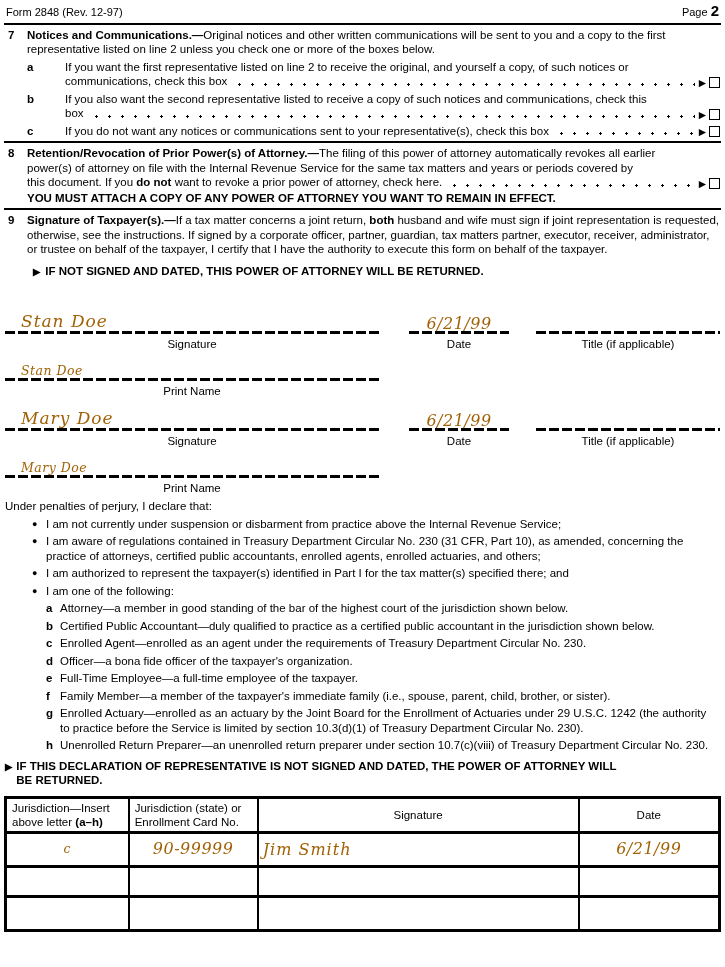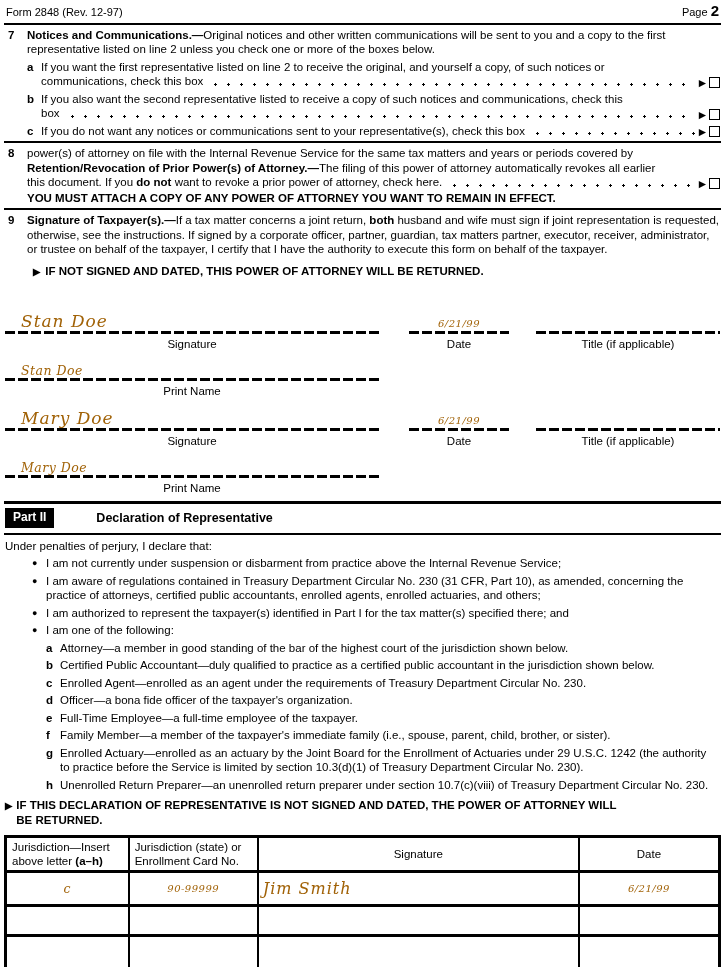--- a/index.html
+++ b/index.html
@@ -20,21 +20,21 @@
   
   .sec { display: flex; padding: 3px 0 3px 0; }
   .sec + .sec { border-top: 2px solid #000; }
   .sec-num { width: 23px; padding-left: 4px; font-weight: bold; flex-shrink: 0; }
   .sec-body { flex: 1; padding-right: 1px; }
   .sec-title { font-weight: bold; }
   .line { white-space: nowrap; }
 
   .check-item { display: flex; margin-top: 3px; }
   .item-letter { width: 14px; font-weight: bold; flex-shrink: 0; }
-  .item-body { flex: 1; }
+  .item-body { flex: 1; margin-left: 24px; }
 
   .leader-line { display: flex; align-items: flex-end; }
   .leader-dots { flex: 1; align-self: flex-end; height: 5px; margin: 0 4px 2px 10px;
     background-image: radial-gradient(circle 1.4px at 2.5px 2.5px, #000 98%, transparent 100%);
     background-size: 13px 5px; background-repeat: repeat-x; }
   .arrow { font-size: 9.5px; line-height: 11px; margin: 0 3px 1px 0; align-self: flex-end; }
   .cb { width: 11px; height: 11px; border: 1.6px solid #000; background: #fff;
         align-self: flex-end; margin-bottom: 1px; flex-shrink: 0; }
 
   .warn-bold { font-weight: bold; margin-top: 1px; }
@@ -48,21 +48,21 @@
   .sig-col-main { width: 374px; }
   .sig-gap1 { width: 30px; }
   .sig-col-date { width: 100px; }
   .sig-gap2 { width: 27px; }
   .sig-col-title { flex: 1; }
   .fill-value { height: 21px; display: flex; align-items: flex-end; padding-left: 16px; }
   .fill-value.centered { justify-content: center; padding-left: 0; }
   .script { font-family: "DejaVu Serif", serif; font-style: italic; font-size: 17px;
             line-height: 19px; color: #a16207; letter-spacing: 1px; }
   .script.small { font-size: 12.5px; line-height: 15px; letter-spacing: 0.5px; }
-  .script.mid { font-size: 10px; line-height: 15px; letter-spacing: 0.5px; margin-top: 32px; }
+  .script.mid { font-size: 16px; line-height: 15px; letter-spacing: 0.5px; margin-top: 32px; }
   .dash-line { height: 3px;
     background: repeating-linear-gradient(90deg, #000 0 10px, transparent 10px 13px); }
   .fill-label { text-align: center; padding-top: 3px; font-size: 11.5px; }
   .print-row { margin-top: 9px; }
 
   
   .part2-hdr { display: flex; align-items: center; border-top: 3px solid #000;
                border-bottom: 2px solid #000; padding: 4px 0 5px 1px; margin-top: 6px; }
   .part-badge { background: #000; color: #fff; font-weight: bold; font-size: 12px;
                 padding: 2px 8px 3px 8px; }
@@ -148,22 +148,22 @@
             <span class="cb"></span>
           </div>
         </div>
       </div>
     </div>
   </div>
 
   <div class="sec">
     <div class="sec-num">8</div>
     <div class="sec-body">
+      <div class="line"><span class="sec-title">Retention/Revocation of Prior Power(s) of Attorney.—</span><span>The filing of this power of attorney automatically revokes all earlier</span></div>
       <div class="line">power(s) of attorney on file with the Internal Revenue Service for the same tax matters and years or periods covered by</div>
-      <div class="line"><span class="sec-title">Retention/Revocation of Prior Power(s) of Attorney.—</span><span>The filing of this power of attorney automatically revokes all earlier</span></div>
       <div class="leader-line">
         <span><span>this document. If you </span><b>do not</b><span> want to revoke a prior power of attorney, check here.</span></span>
         <span class="leader-dots"></span>
         <span class="arrow">▶</span>
         <span class="cb"></span>
       </div>
       <div class="warn-bold">YOU MUST ATTACH A COPY OF ANY POWER OF ATTORNEY YOU WANT TO REMAIN IN EFFECT.</div>
     </div>
   </div>
 
@@ -246,24 +246,20 @@
       <div class="sig-col-main">
         <div class="fill-value" style="height:16px;">
             <span class="script small">Mary Doe</span>
           </div>
         <div class="dash-line"></div>
         <div class="fill-label">Print Name</div>
       </div>
     </div>
   </div>
 
-  <div class="part2-hdr">
-    <span class="part-badge">Part II</span>
-    <span class="part2-title">Declaration of Representative</span>
-  </div>
 
   <div class="decl">
     <div class="decl-intro">Under penalties of perjury, I declare that:</div>
 
     <div class="bullet-item">
       <span class="bullet-glyph">●</span>
       <span class="bullet-text">I am not currently under suspension or disbarment from practice above the Internal Revenue Service;</span>
     </div>
     <div class="bullet-item">
       <span class="bullet-glyph">●</span>

